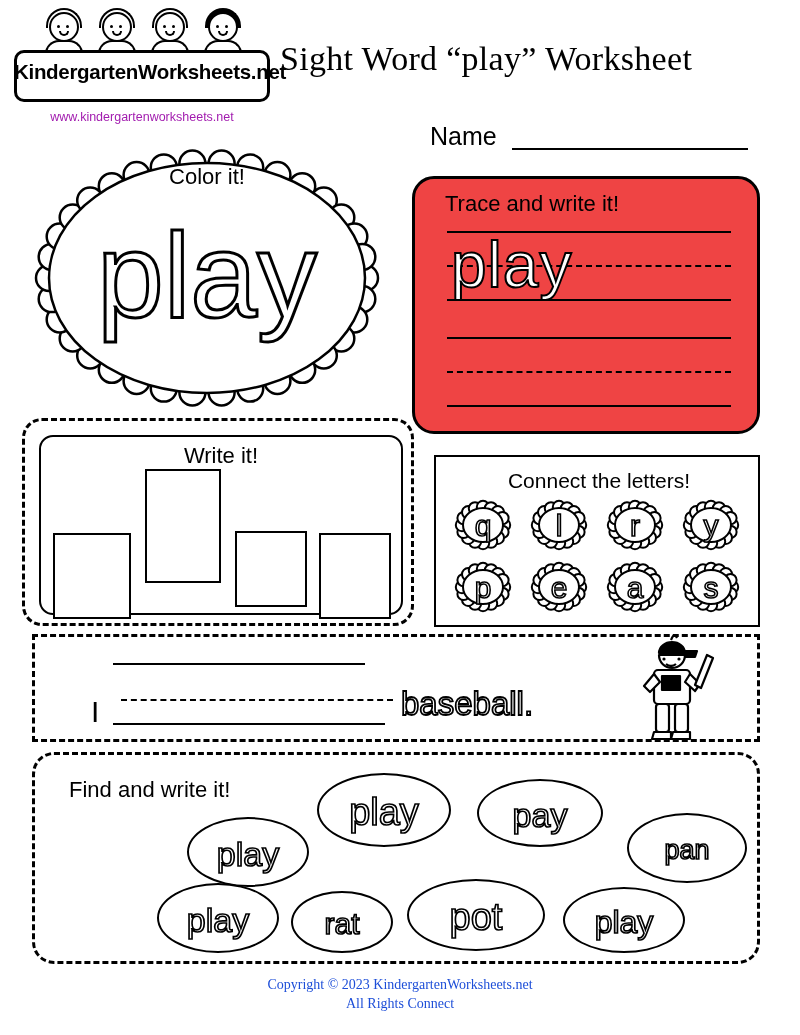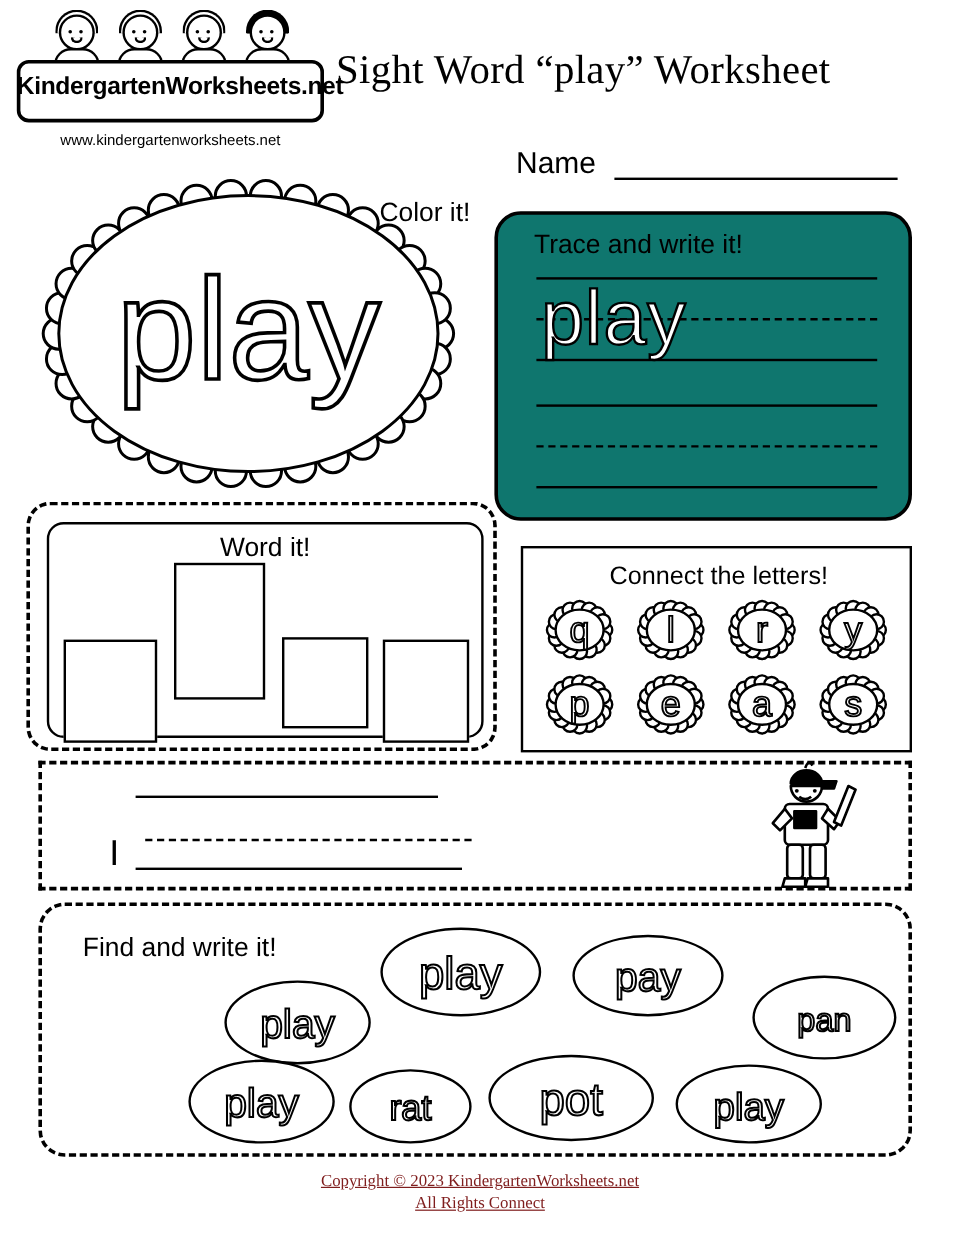--- a/index.html
+++ b/index.html
@@ -105,21 +105,21 @@
     font-weight: bold;
     letter-spacing: -0.3px;
     white-space: nowrap;
   }
   #logo-url {
     position: absolute;
     left: 14px; top: 110px;
     width: 256px;
     text-align: center;
     font-size: 12.5px;
-    color: #000000;
+    color: #a21caf;
   }
   #worksheet-title {
     position: absolute;
     left: 280px; top: 40px;
     width: 500px;
     text-align: left;
     font-family: "Liberation Serif", serif;
     font-size: 34px;
     letter-spacing: 0.3px;
     white-space: nowrap;
@@ -152,21 +152,21 @@
     height: 280px;
   }
   #scallop-svg {
     position: absolute;
     left: 0; top: 0;
   }
   #color-label {
     position: absolute;
     left: 0; top: 26px;
     width: 370px;
-    text-align: right;
+    text-align: center;
     font-size: 22px;
   }
   #color-word {
     position: absolute;
     left: 0; top: 52px;
     width: 370px;
     text-align: center;
     font-size: 120px;
     line-height: 170px;
     font-family: "Liberation Sans", sans-serif;
@@ -176,21 +176,21 @@
   }
 
   
   #trace-section {
     position: absolute;
     left: 412px; top: 176px;
     width: 348px;
     height: 258px;
     border: 3.5px solid #000;
     border-radius: 22px;
-    background: #0f766e;
+    background: #ef4444;
   }
   #trace-label {
     position: absolute;
     left: 30px; top: 12px;
     font-size: 22px;
   }
   .rule-solid {
     position: absolute;
     left: 32px;
     width: 284px;
@@ -353,22 +353,21 @@
 
   
   #footer {
     position: absolute;
     left: 0; top: 975px;
     width: 800px;
     text-align: center;
     font-family: "Liberation Serif", serif;
     font-size: 14px;
     line-height: 19px;
-    color: #7f1d1d;
-    text-decoration: underline;
+    color: #1d4ed8;
   }
 </style>
 </head>
 <body>
 
 <div id="header">
 
   <div id="logo-box">
     <div id="logo-kids">
       <div class="kid" style="left:0px;">
@@ -471,21 +470,21 @@
 
   <div id="trace-word">play</div>
 
   <div class="rule-solid" style="top:158px;"></div>
   <div class="rule-dash" style="top:192px;"></div>
   <div class="rule-solid" style="top:226px;"></div>
 </div>
 
 <div id="write-section">
   <div id="write-inner"></div>
-  <div id="write-label">Word it!</div>
+  <div id="write-label">Write it!</div>
 
   <div class="letter-box" style="left:28px; top:112px; width:78px; height:86px;"></div>
   <div class="letter-box" style="left:120px; top:48px; width:76px; height:114px;"></div>
   <div class="letter-box" style="left:210px; top:110px; width:72px; height:76px;"></div>
   <div class="letter-box" style="left:294px; top:112px; width:72px; height:86px;"></div>
 </div>
 
 <div id="connect-section">
   <div id="connect-label">Connect the letters!</div>
 
@@ -682,20 +681,21 @@
       </svg>
     <span class="ltr">s</span>
   </div>
 </div>
 
 <div id="sentence-section">
   <div id="sent-top-line"></div>
   <div id="sent-i">I</div>
   <div id="sent-dash"></div>
   <div id="sent-blank"></div>
+  <div id="sent-word">baseball.</div>
 
   <svg id="batter" viewBox="0 0 100 114">
     <g fill="#fff" stroke="#000" stroke-width="2.2" stroke-linejoin="round">
 
       <path d="M38 26 h26 a13 13 0 0 1 -26 0 z"></path>
       <path d="M38 24 a13 11 0 0 1 26 0 z" fill="#000"></path>
       <path d="M64 22 h12 l-2 6 h-10 z" fill="#000"></path>
       <path d="M50 11 q3 -8 6 -2" fill="none"></path>
       <circle cx="43" cy="30" r="1.6" fill="#000" stroke="none"></circle>
       <circle cx="58" cy="30" r="1.6" fill="#000" stroke="none"></circle>

